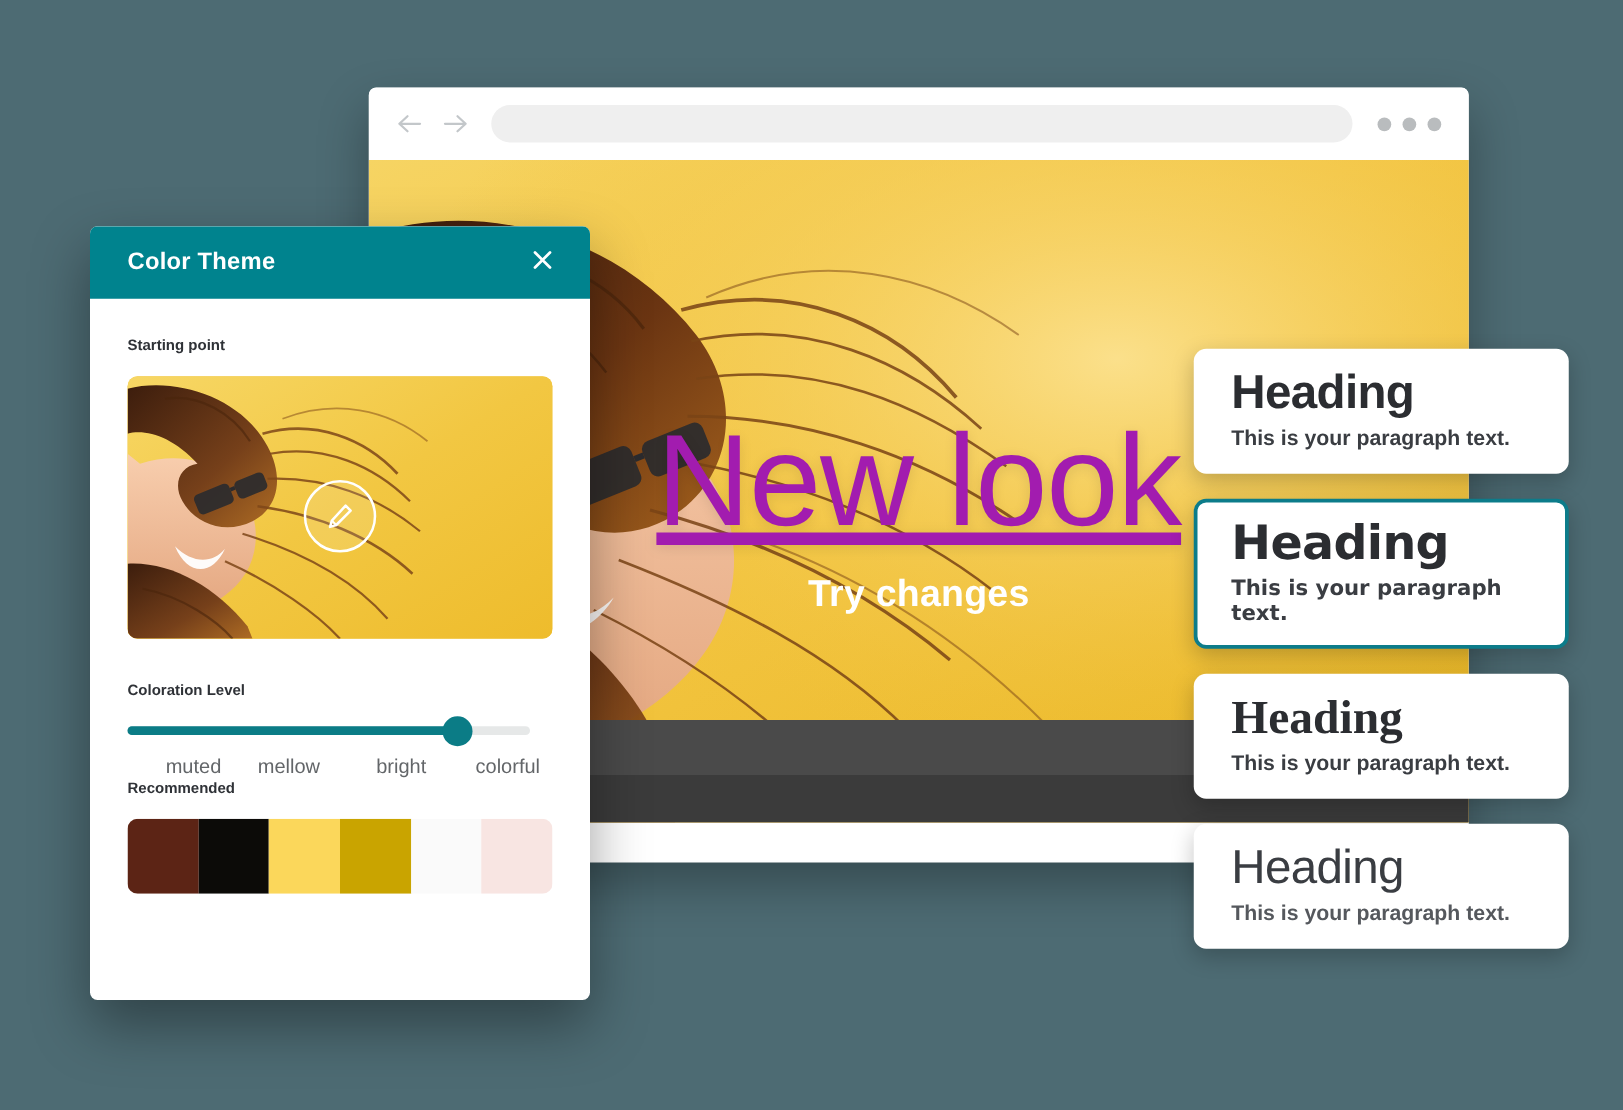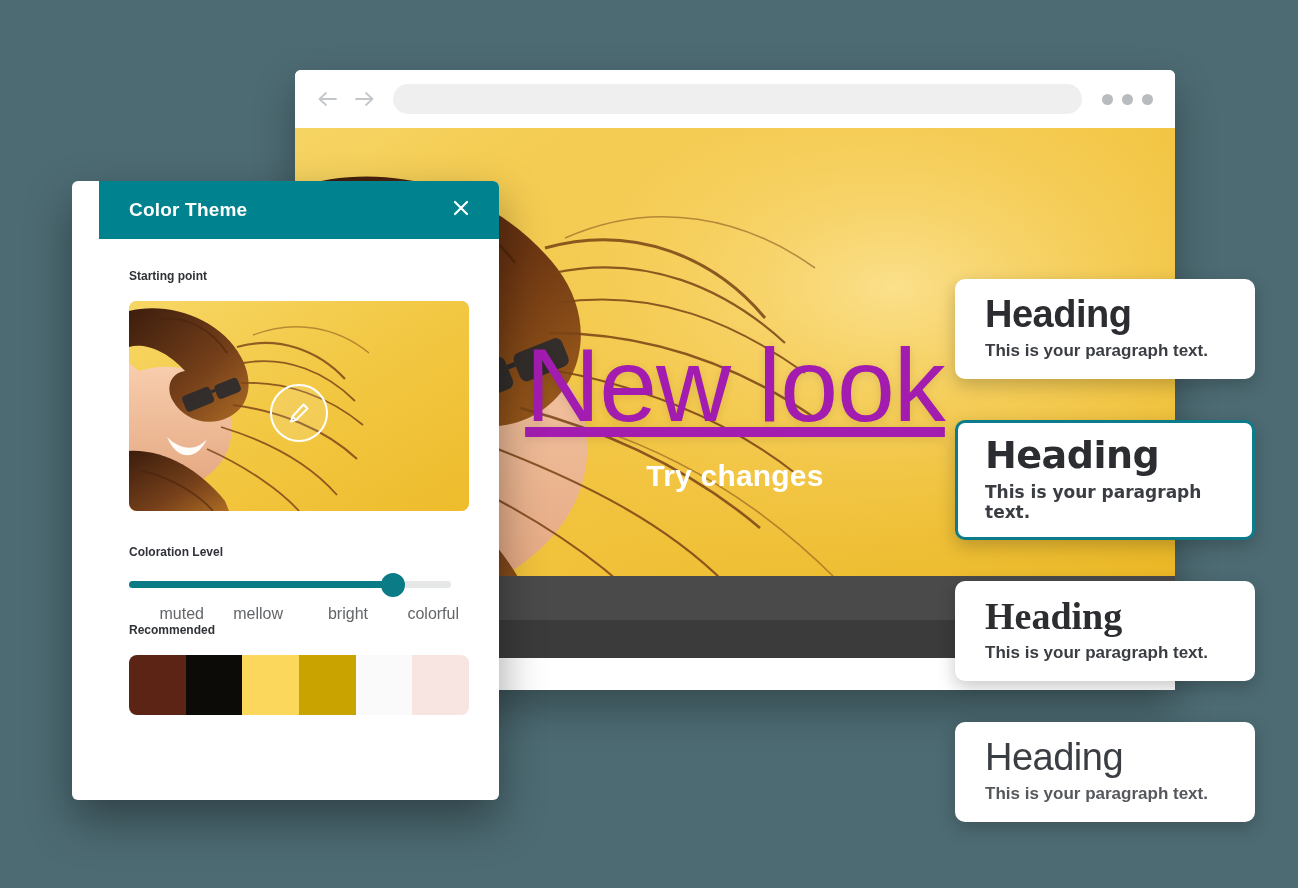--- a/index.html
+++ b/index.html
@@ -59,21 +59,21 @@
   .hero-footer2{
     position:absolute;left:0;right:0;bottom:0;height:38px;background:#3B3B3B;
   }
 
   
   .cards{position:absolute;left:955px;top:279px;width:300px;}
   .card{
     background:#fff;border-radius:10px;
     box-shadow:0 6px 18px rgba(0,0,0,.22);
     padding:16px 30px 18px 30px;box-sizing:border-box;
-    margin-bottom:41px;width:300px;
+    margin-bottom:20px;width:300px;
   }
   .card.selected{
     border:3px solid #0C7C8A;padding:13px 27px 15px 27px;
   }
   .card h3{margin:0 0 6px 0;font-size:38px;line-height:1.05;color:#2b2d31;font-weight:bold;}
   .card p{margin:0;font-size:17px;color:#3a3d42;font-weight:bold;}
 
   .style-geo h3{font-family:"Liberation Sans",sans-serif;font-weight:bold;letter-spacing:-.5px;}
   .style-geo p{font-family:"Liberation Sans",sans-serif;}
   .style-round h3{font-family:"DejaVu Sans",sans-serif;font-weight:bold;letter-spacing:-.5px;}
@@ -82,21 +82,20 @@
   .style-serif p{font-family:"Liberation Sans",sans-serif;}
   .style-light h3{font-family:"Liberation Sans",sans-serif;font-weight:400;letter-spacing:-.5px;color:#3a3d42;}
   .style-light p{font-family:"Liberation Sans",sans-serif;color:#55585d;}
 
   
   .panel{
     position:absolute;left:72px;top:181px;width:400px;height:619px;
     background:#fff;border-radius:6px;
     box-shadow:0 20px 46px rgba(0,0,0,.38);
     overflow:hidden;
-    padding-left:27px;
   }
   .panel-head{
     height:58px;background:#00838E;display:flex;align-items:center;
     justify-content:space-between;padding:0 28px 0 30px;box-sizing:border-box;
   }
   .panel-title{color:#fff;font-size:19px;font-weight:bold;letter-spacing:.2px;}
   .panel-close{color:#fff;font-size:22px;line-height:1;cursor:pointer;font-weight:400;}
   .panel-body{padding:30px 30px 0 30px;}
   .section-label{
     font-size:12px;font-weight:bold;color:#2f3237;margin:0 0 18px 0;

